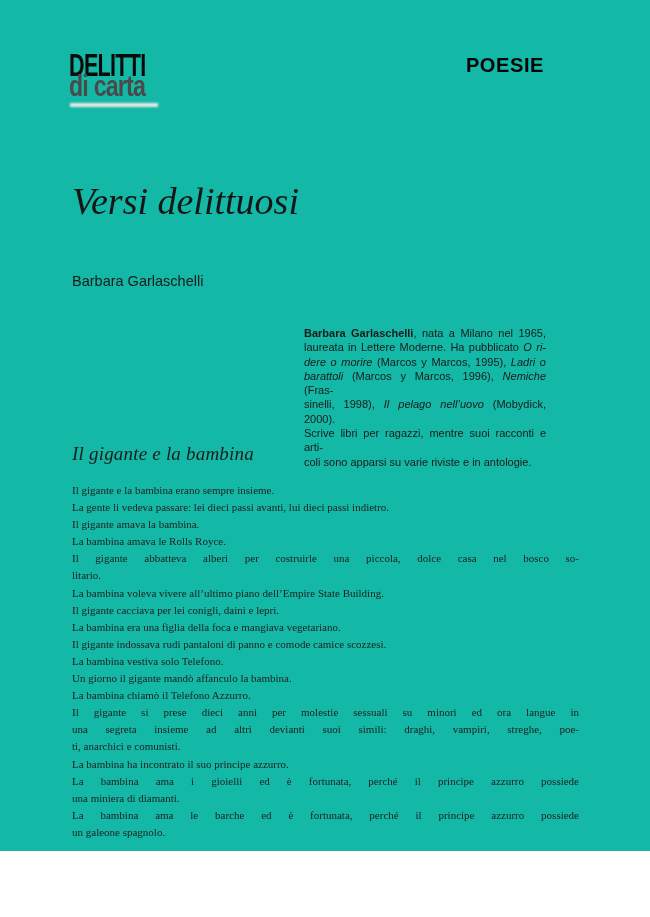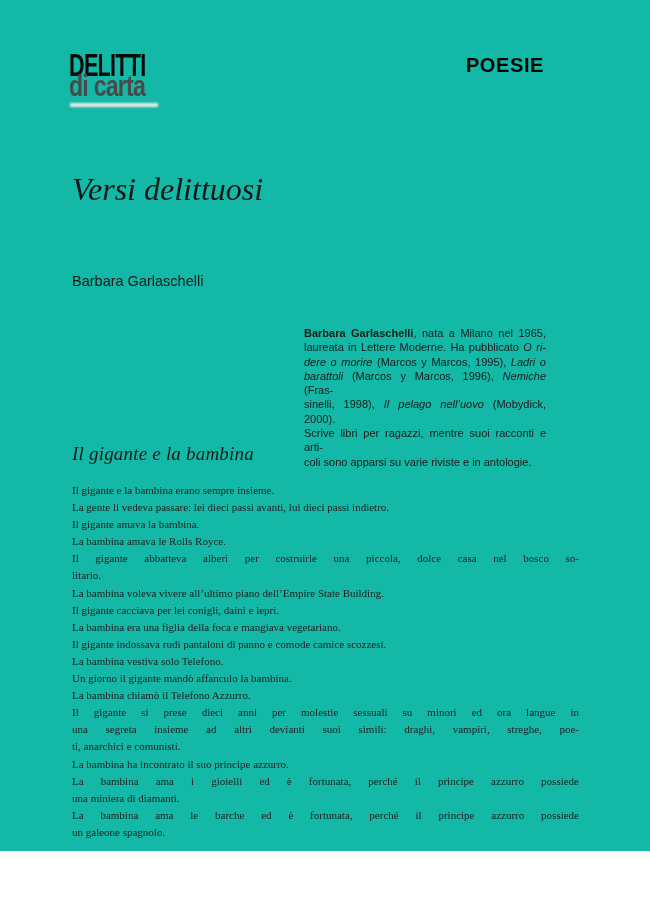--- a/index.html
+++ b/index.html
@@ -56,26 +56,26 @@
     font-weight: 700;
     font-size: 20px;
     letter-spacing: 0.6px;
     color: #050505;
     white-space: nowrap;
   }
 
   
   .title {
     position: absolute;
-    left: 72px; top: 172px;
+    left: 72px; top: 184px;
     margin: 0;
     font-family: "Liberation Serif", serif;
     font-style: italic;
     font-weight: 400;
-    font-size: 32px;
+    font-size: 38px;
     line-height: 34px;
     color: #161616;
     white-space: nowrap;
   }
   .author {
     position: absolute;
     left: 72px; top: 273px;
     font-family: "Liberation Sans", sans-serif;
     font-size: 14.5px;
     color: #1a1a1a;

